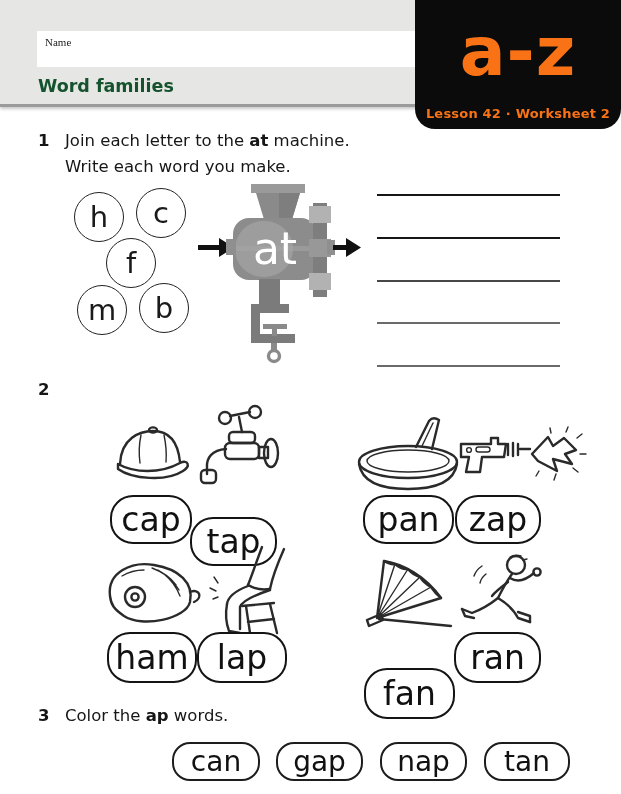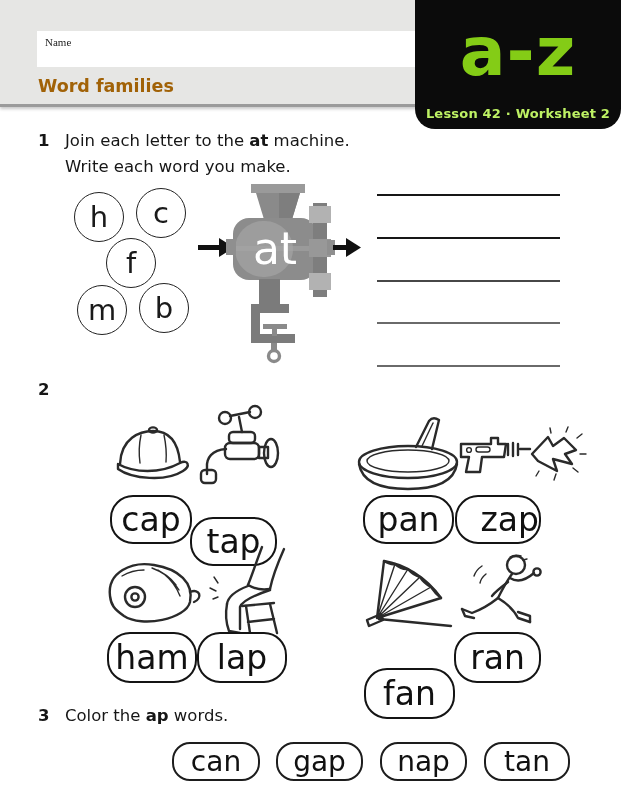--- a/index.html
+++ b/index.html
@@ -5,25 +5,25 @@
   html,body{margin:0;padding:0;background:#fff;}
   #page{position:relative;width:621px;height:794px;background:#fff;overflow:hidden;
         font-family:"DejaVu Sans","Liberation Sans",sans-serif;color:#1a1a1a;}
   .abs{position:absolute;}
 
   
   #header-band{left:0;top:0;width:621px;height:104px;background:#e6e6e4;
                border-bottom:3px solid #9b9b9b;box-shadow:0 2px 3px rgba(0,0,0,.22);}
   #name-box{left:37px;top:31px;width:380px;height:36px;background:#fff;}
   #name-label{padding:5px 0 0 8px;font-size:11px;color:#222;font-family:Liberation Serif, serif;}
-  #page-title{left:38px;top:76px;font-size:17.5px;font-weight:bold;color:#a16207;}
+  #page-title{left:38px;top:76px;font-size:17.5px;font-weight:bold;color:#14532d;}
   #badge{left:415px;top:0;width:206px;height:129px;background:#0b0b0b;
          border-radius:0 0 20px 20px;z-index:6;text-align:center;}
-  #badge-logo{margin-top:6px;font-size:68px;font-weight:800;color:#84cc16;line-height:92px;letter-spacing:1px;}
-  #badge-sub{position:absolute;left:0;right:0;bottom:8px;font-size:13px;font-weight:bold;color:#bef264;letter-spacing:.2px;}
+  #badge-logo{margin-top:6px;font-size:68px;font-weight:800;color:#f97316;line-height:92px;letter-spacing:1px;}
+  #badge-sub{position:absolute;left:0;right:0;bottom:8px;font-size:13px;font-weight:bold;color:#f97316;letter-spacing:.2px;}
 
   
   .instr{display:flex;font-size:16.5px;line-height:26px;color:#161616;}
   .instr .num{font-weight:bold;width:27px;flex:0 0 27px;}
   .instr b{font-weight:bold;}
 
   
   .letter-circle{width:48px;height:48px;border:1.7px solid #222;border-radius:50%;
                  display:flex;align-items:center;justify-content:center;font-size:29px;background:#fff;}
   .ans-line{height:0;border-top:2.6px solid;width:183px;}
@@ -167,21 +167,21 @@
 
   <div class="abs word-box" style="left:110px;top:495px;width:78px;height:45px;">
       <span>cap</span>
     </div>
   <div class="abs word-box" style="left:190px;top:517px;width:83px;height:45px;">
       <span>tap</span>
     </div>
   <div class="abs word-box" style="left:363px;top:495px;width:87px;height:45px;">
       <span>pan</span>
     </div>
-  <div class="abs word-box" style="left:455px;top:495px;width:82px;height:45px;justify-content:flex-end;">
+  <div class="abs word-box" style="left:455px;top:495px;width:82px;height:45px;">
       <span>zap</span>
     </div>
 
   <svg class="abs" style="left:102px;top:558px;" width="102" height="70" viewBox="0 0 102 70">
     <path class="art" d="M8,38 C5,14 30,3 52,7 C77,11 92,25 88,44 C84,61 40,70 22,58 C12,51 9,47 8,38 Z"></path>
     <path class="art" d="M88,34 C98,30 101,40 92,44"></path>
     <circle class="art" cx="33" cy="39" r="10"></circle>
     <circle class="art" cx="33" cy="39" r="3.6"></circle>
     <path class="art-thin" d="M56,12 Q70,20 77,32 M62,16 Q73,25 78,38 M50,10 Q66,16 74,27"></path>
     <path class="art-thin" d="M20,18 Q30,12 42,12"></path>

